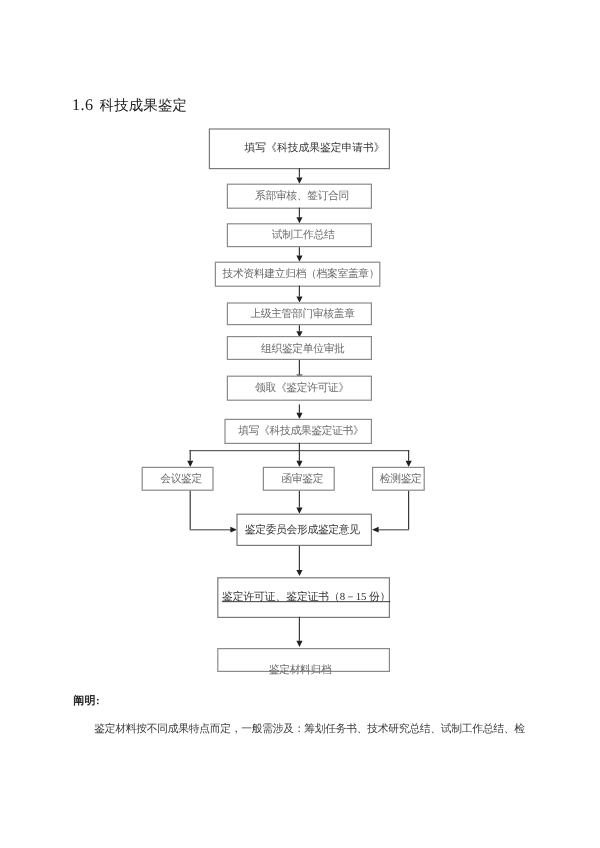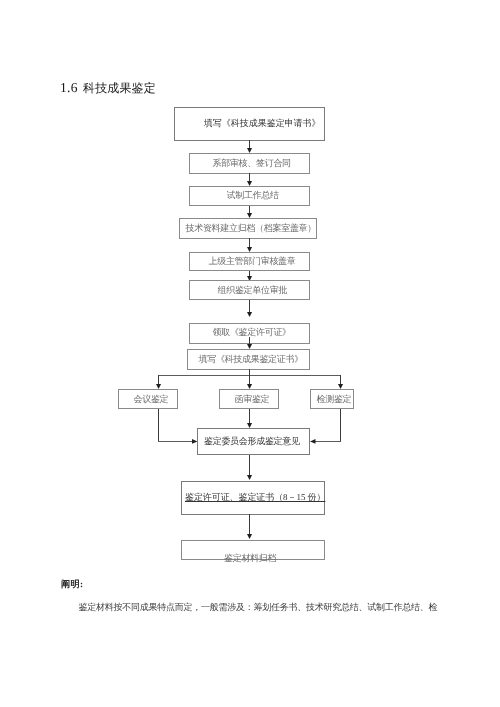--- a/index.html
+++ b/index.html
@@ -95,21 +95,21 @@
 
     <div class="box nudgeR" style="left:189.3px;top:280.4px;width:120.7px;height:19.4px;">
         <span>组织鉴定单位审批</span>
       </div>
 
     <div class="vline" style="left:249px;top:300px;height:12px;"></div>
     <svg class="ah" style="left:247px;top:312.0px;" width="6" height="6" viewBox="0 0 6 6">
         <polygon points="0,0 5.1,0 2.55,5.1"></polygon>
       </svg>
 
-    <div class="box nudgeR" style="left:189.3px;top:323px;width:120.7px;height:20.8px;font-family:Liberation Mono, monospace;">
+    <div class="box nudgeR" style="left:189.3px;top:313px;width:120.7px;height:20.8px;">
         <span>领取《鉴定许可证》</span>
       </div>
 
     <div class="vline" style="left:249px;top:337px;height:7px;"></div>
     <svg class="ah" style="left:247px;top:344.0px;" width="6" height="6" viewBox="0 0 6 6">
         <polygon points="0,0 5.1,0 2.55,5.1"></polygon>
       </svg>
 
     <div class="box nudgeR" style="left:187.2px;top:349.4px;width:122.8px;height:20.3px;">
         <span>填写《科技成果鉴定证书》</span>

